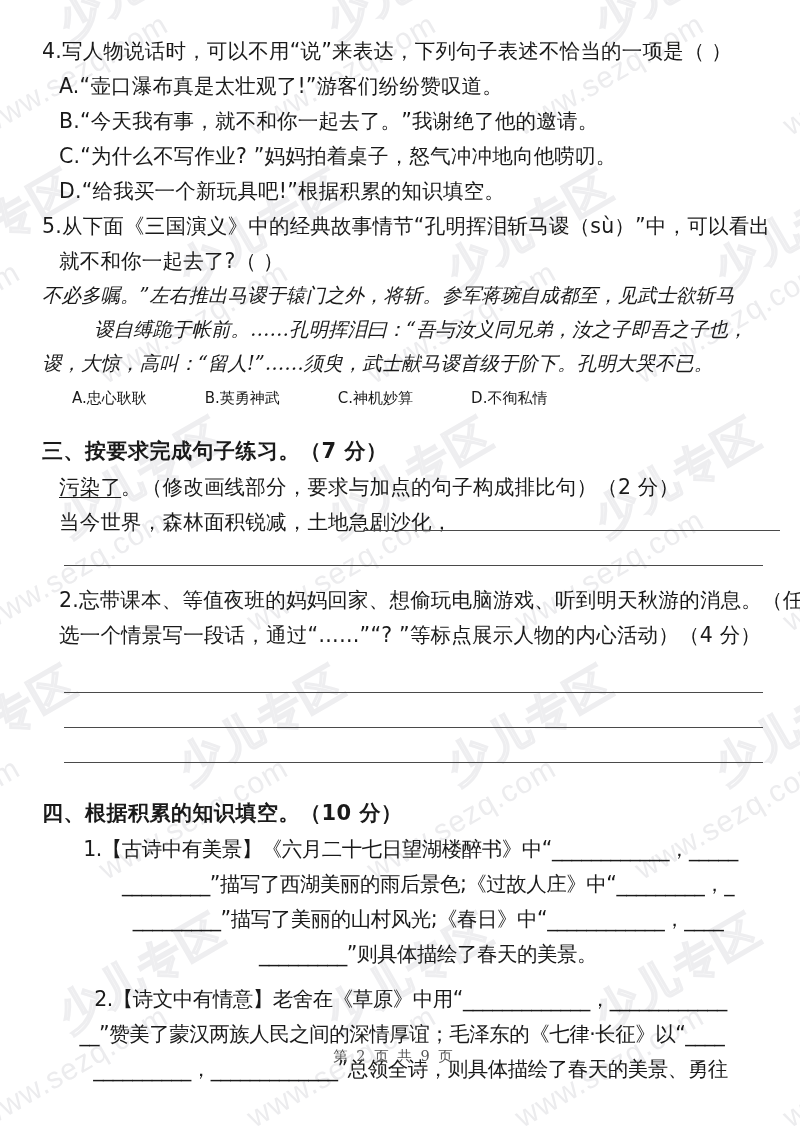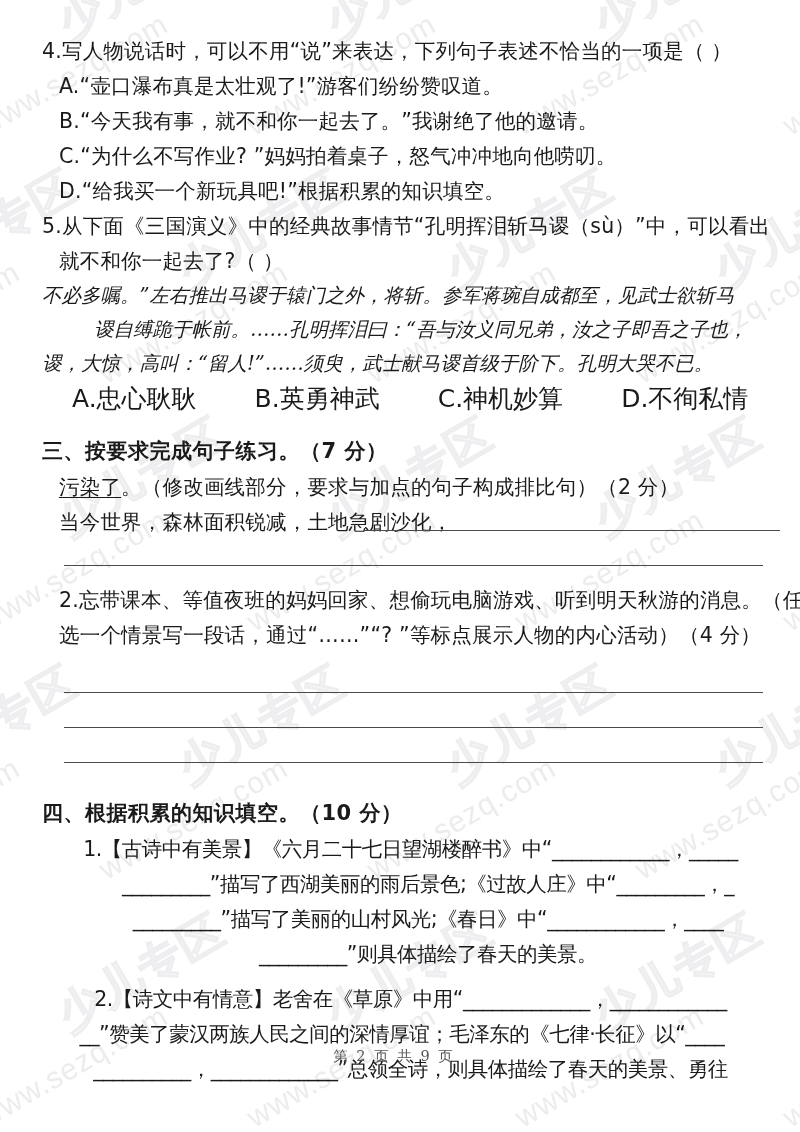--- a/index.html
+++ b/index.html
@@ -87,21 +87,21 @@
 
   .kai {
     font-family: "DejaVu Serif", "Liberation Serif", serif;
     font-style: italic;
     font-size: 19.5px;
     line-height: 34px;
   }
 
   .opts {
     display: flex;
-    font-size: 25px;
+    font-size: 15px;
     line-height: 35px;
     padding-left: 30px;
   }
   .opts span { display: inline-block; }
   .opt-gap { width: 58px; }
 
   .dotted {
     text-decoration: none;
     border-bottom: none;
     position: relative;

